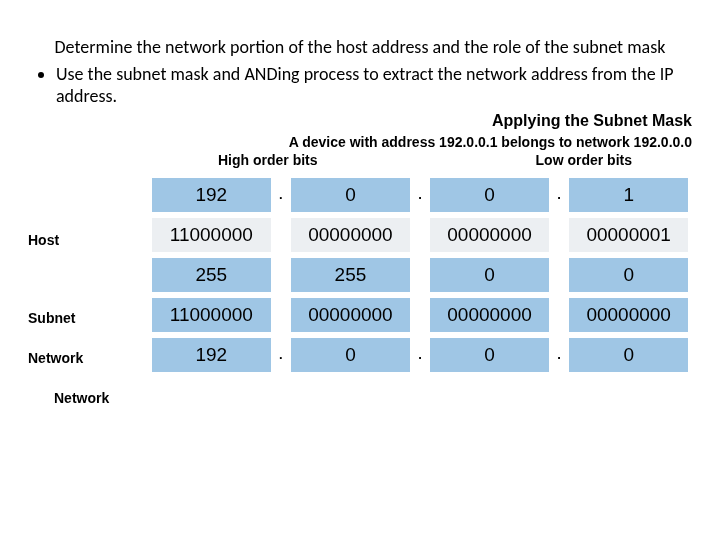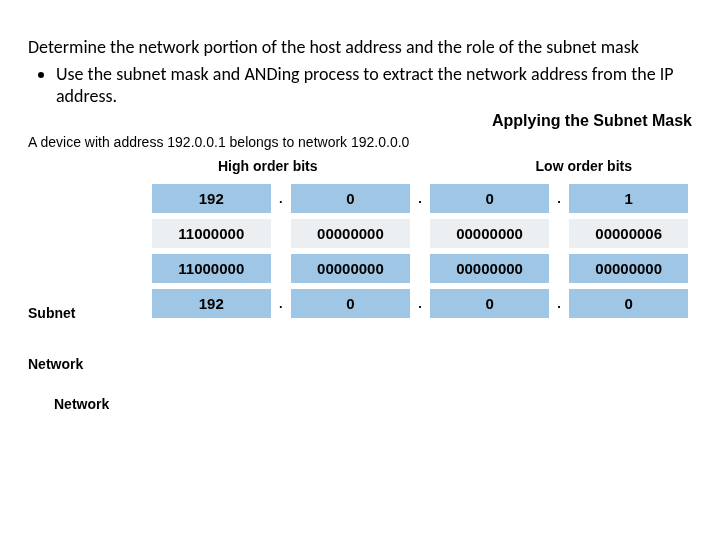--- a/index.html
+++ b/index.html
@@ -4,35 +4,35 @@
 <style>
   * { box-sizing: border-box; margin: 0; padding: 0; }
   body {
     width: 720px;
     height: 540px;
     background: #fff;
     font-family: Calibri, Arial, sans-serif;
     color: #000;
     padding: 36px 28px 10px 28px;
   }
-  .heading { font-size: 18px; line-height: 1.25; margin-bottom: 4px; }
+  .heading { font-size: 18px; line-height: 1.25; margin-bottom: 4px; text-align: center; }
   .bullets { list-style: disc; padding-left: 28px; font-size: 18px; line-height: 1.25; margin-bottom: 0; }
   .title { text-align: right; font-weight: bold; font-size: 16px; font-family: Arial, sans-serif; margin-top: 4px; }
-  .subtitle { text-align: left; font-weight: normal; font-size: 14px; font-family: Arial, sans-serif; margin-top: 4px; margin-bottom: 8px; }
+  .subtitle { text-align: right; font-weight: bold; font-size: 14px; font-family: Arial, sans-serif; margin-top: 4px; margin-bottom: 2px; }
   .bitslabels { display: flex; justify-content: space-between; padding: 0 60px 0 190px; font-family: Arial, sans-serif; font-size: 14px; font-weight: bold; }
   .bitslabels .left { text-align: right; }
   .bitslabels .right { text-align: left; }
   .table-wrap { position: relative; padding-left: 120px; margin-top: 4px; }
   .sidelabel { position: absolute; left: 0; width: 110px; font-family: Arial, sans-serif; font-weight: bold; font-size: 14px; }
   .lbl-host { top: 60px; }
-  .lbl-subnet { top: 127px; }
+  .lbl-subnet { top: 138px; }
   .lbl-network1 { top: 178px; }
   .lbl-network2 { top: 218px; left: 26px; }
   table { border-collapse: separate; border-spacing: 4px 6px; width: 100%; font-family: Arial, sans-serif; }
-  td { text-align: center; font-weight: bold; font-size: 15px; padding: 6px 4px; }
+  td { text-align: center; font-weight: normal; font-size: 19px; padding: 6px 4px; }
   td.dot { width: 10px; background: transparent; font-size: 13px; font-weight: bold; }
   .row-blue td.cell { background: #9fc6e5; }
   .row-grey td.cell { background: #eceff2; }
   td.cell { width: 110px; }
 </style>
 </head>
 <body>
 
 <div class="heading">Determine the network portion of the host address and the role of the subnet mask</div>
 <ul class="bullets">
@@ -43,20 +43,21 @@
 <div class="subtitle">A device with address 192.0.0.1 belongs to network 192.0.0.0</div>
 
 <div class="bitslabels">
   <div class="left">
     <div>High order bits</div>
   </div>
   <div class="right">Low order bits</div>
 </div>
 
 <div class="table-wrap">
+  <div class="sidelabel lbl-host">Host</div>
   <div class="sidelabel lbl-subnet">Subnet</div>
   <div class="sidelabel lbl-network1">Network</div>
   <div class="sidelabel lbl-network2">Network</div>
 
   <table>
     <tbody id="tbody">
         <tr class="row-blue">
           <td class="cell">192</td>
           <td class="dot">.</td>
           <td class="cell">0</td>
@@ -65,21 +66,30 @@
           <td class="dot">.</td>
           <td class="cell">1</td>
         </tr>
         <tr class="row-grey">
           <td class="cell">11000000</td>
           <td class="dot"></td>
           <td class="cell">00000000</td>
           <td class="dot"></td>
           <td class="cell">00000000</td>
           <td class="dot"></td>
-          <td class="cell">00000006</td>
+          <td class="cell">00000001</td>
+        </tr>
+        <tr class="row-blue">
+          <td class="cell">255</td>
+          <td class="dot"></td>
+          <td class="cell">255</td>
+          <td class="dot"></td>
+          <td class="cell">0</td>
+          <td class="dot"></td>
+          <td class="cell">0</td>
         </tr>
         <tr class="row-blue">
           <td class="cell">11000000</td>
           <td class="dot"></td>
           <td class="cell">00000000</td>
           <td class="dot"></td>
           <td class="cell">00000000</td>
           <td class="dot"></td>
           <td class="cell">00000000</td>
         </tr>

